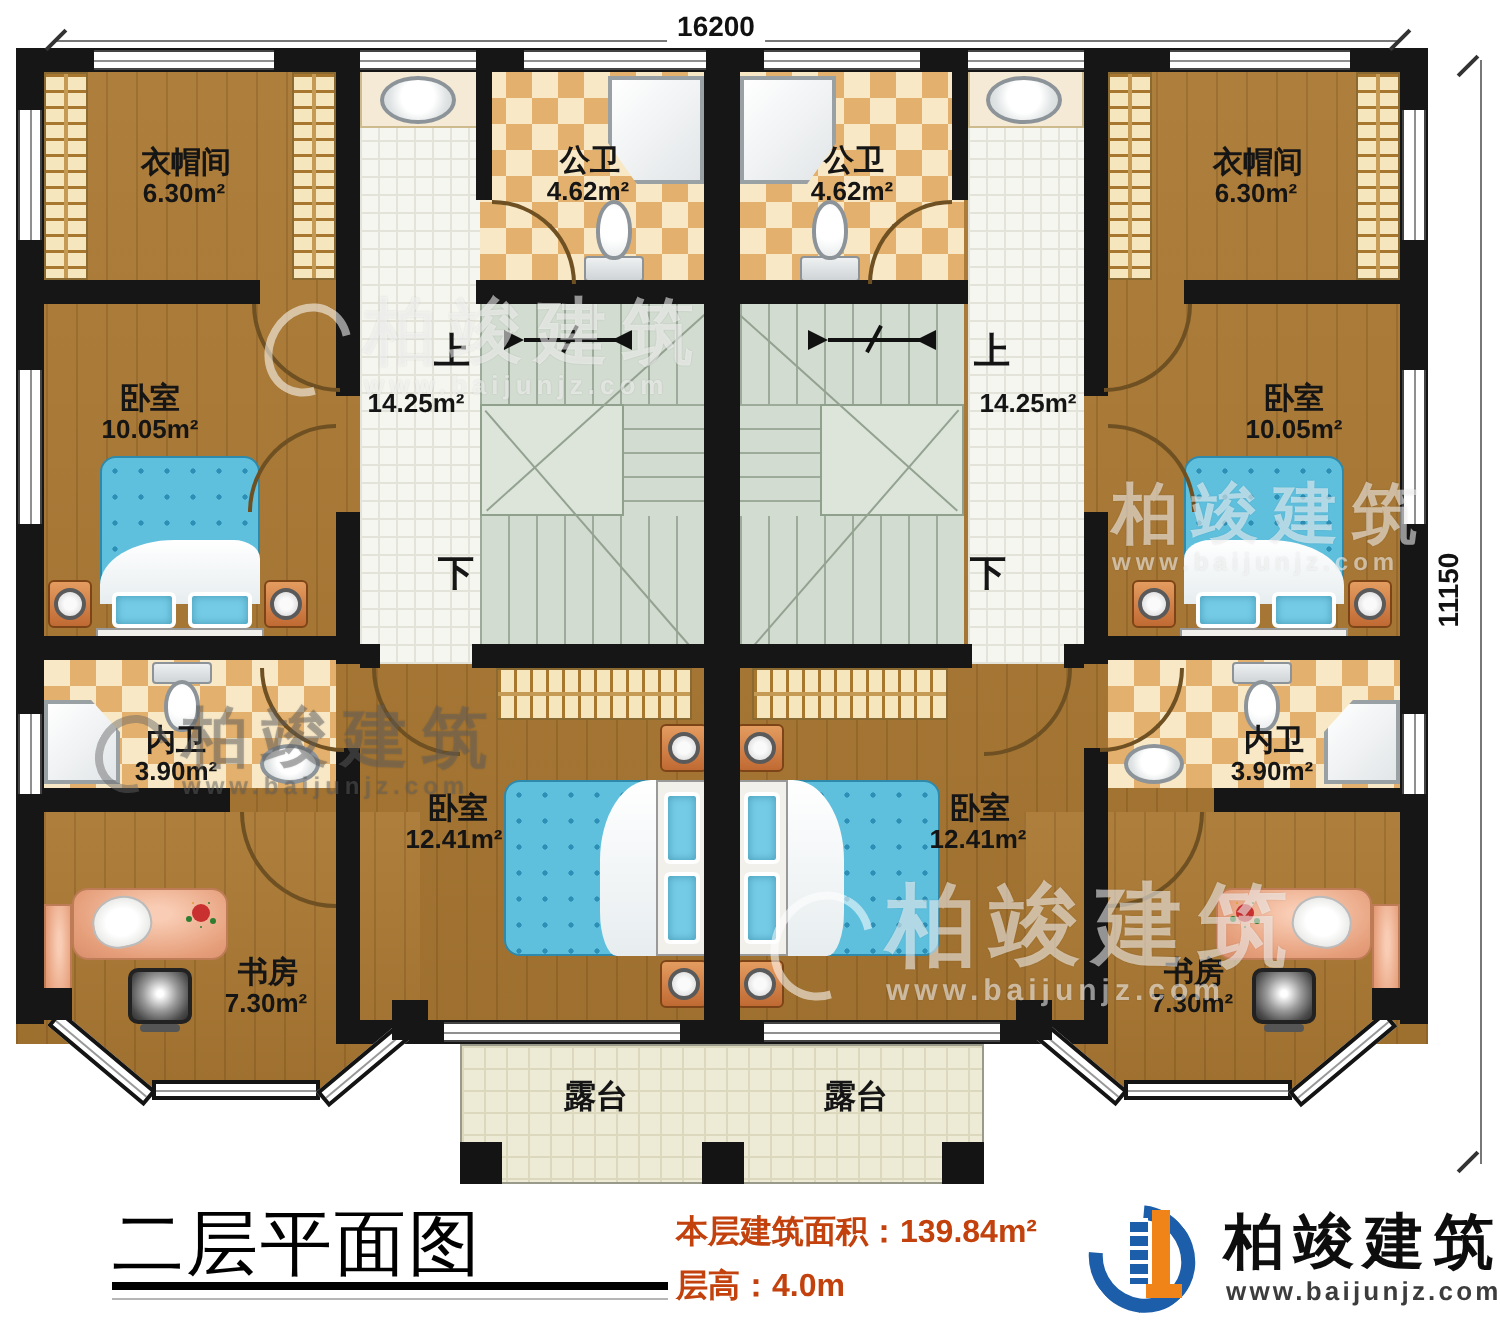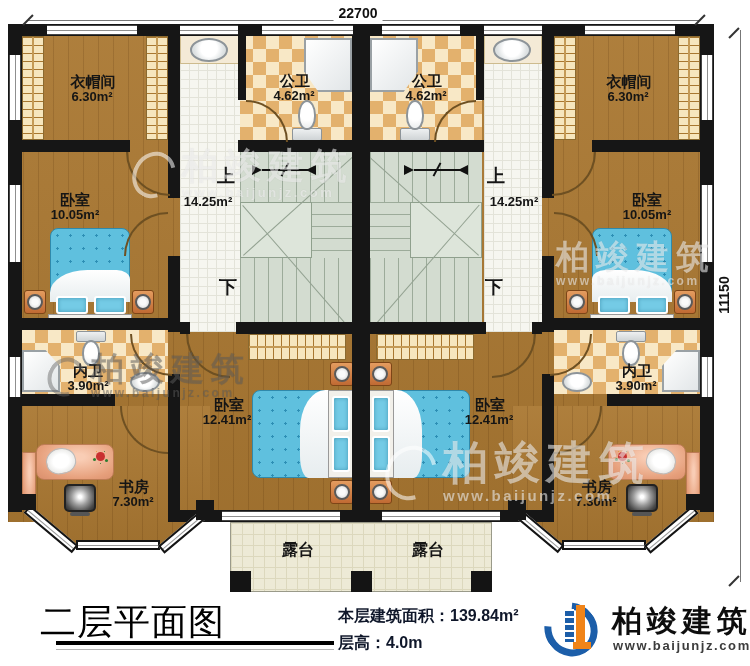--- a/index.html
+++ b/index.html
@@ -79,24 +79,24 @@
   .tril{border-right:10px solid #111}
   .wm{display:flex;align-items:center;gap:7px;color:rgba(255,255,255,.55);white-space:nowrap;pointer-events:none;
       text-shadow:0 0 1px rgba(0,0,0,.12)}
   .wmg{color:rgba(100,100,100,.46)}
   .wm .n{font-weight:bold;letter-spacing:7px;line-height:1}
   .wm .u{font-weight:bold;letter-spacing:2.5px;line-height:1.4}
   .swirl{border:4px solid currentColor;border-right-color:transparent;border-radius:50%;transform:rotate(30deg);box-sizing:border-box}
   .dimt{position:absolute;font-weight:bold;font-size:14px;color:#111;background:#fff;padding:0 5px;transform:translate(-50%,-50%)}
   .tick{position:absolute;width:2px;height:14px;background:#333;transform:rotate(45deg)}
   .dimline{position:absolute;background:#777}
-  .title-row{position:absolute;left:40px;top:598px;display:flex;align-items:baseline;color:#000}
+  .title-row{position:absolute;left:56px;top:598px;display:flex;align-items:baseline;color:#000}
   .title-cn{font-size:36px;letter-spacing:1px}
   .title-scale{font-size:33px;margin-left:3px}
-  .info{position:absolute;font-weight:bold;font-size:16px;color:#0f172a;white-space:nowrap}
+  .info{position:absolute;font-weight:bold;font-size:16px;color:#c2410c;white-space:nowrap}
   .brand-name{position:absolute;font-size:30px;font-weight:bold;letter-spacing:5px;color:#0d0d0d;white-space:nowrap}
   .brand-url{position:absolute;font-size:13px;font-weight:bold;letter-spacing:1.6px;color:#3c3c3c;white-space:nowrap}
 </style>
 </head>
 <body>
 
 <div class="canvas">
 
   <div class="abs wood" style="left:8px;top:24px;width:706px;height:498px"></div>
   <div class="abs wood" style="left:22px;top:406px;width:188px;height:142px;clip-path:polygon(0 0,100% 0,100% 70%,76% 100%,24% 100%,0 70%)"></div>
@@ -344,21 +344,21 @@
   <div class="abs wm" style="left:556px;top:240px">
     <div>
         <div class="n" style="font-size:33px">柏竣建筑</div>
          <div class="u" style="font-size:12px">www.baijunjz.com</div>
       </div>
   </div>
 
   <div class="dimline" style="left:28px;top:20px;width:672px;height:1px"></div>
   <div class="tick" style="left:27px;top:13px"></div>
   <div class="tick" style="left:699px;top:13px"></div>
-  <div class="dimt" style="left:358px;top:13px">22700</div>
+  <div class="dimt" style="left:358px;top:13px">16200</div>
   <div class="dimline" style="left:740px;top:30px;width:1px;height:552px"></div>
   <div class="tick" style="left:733px;top:26px"></div>
   <div class="tick" style="left:733px;top:574px"></div>
   <div class="dimt" style="left:724px;top:295px;transform:translate(-50%,-50%) rotate(-90deg)">11150</div>
 
   <div class="title-row">
     <span class="title-cn">二层平面图</span>
   </div>
   <div class="abs" style="left:56px;top:641px;width:278px;height:4px;background:#000"></div>
   <div class="abs" style="left:56px;top:649px;width:278px;height:1px;background:#b5b5b5"></div>

